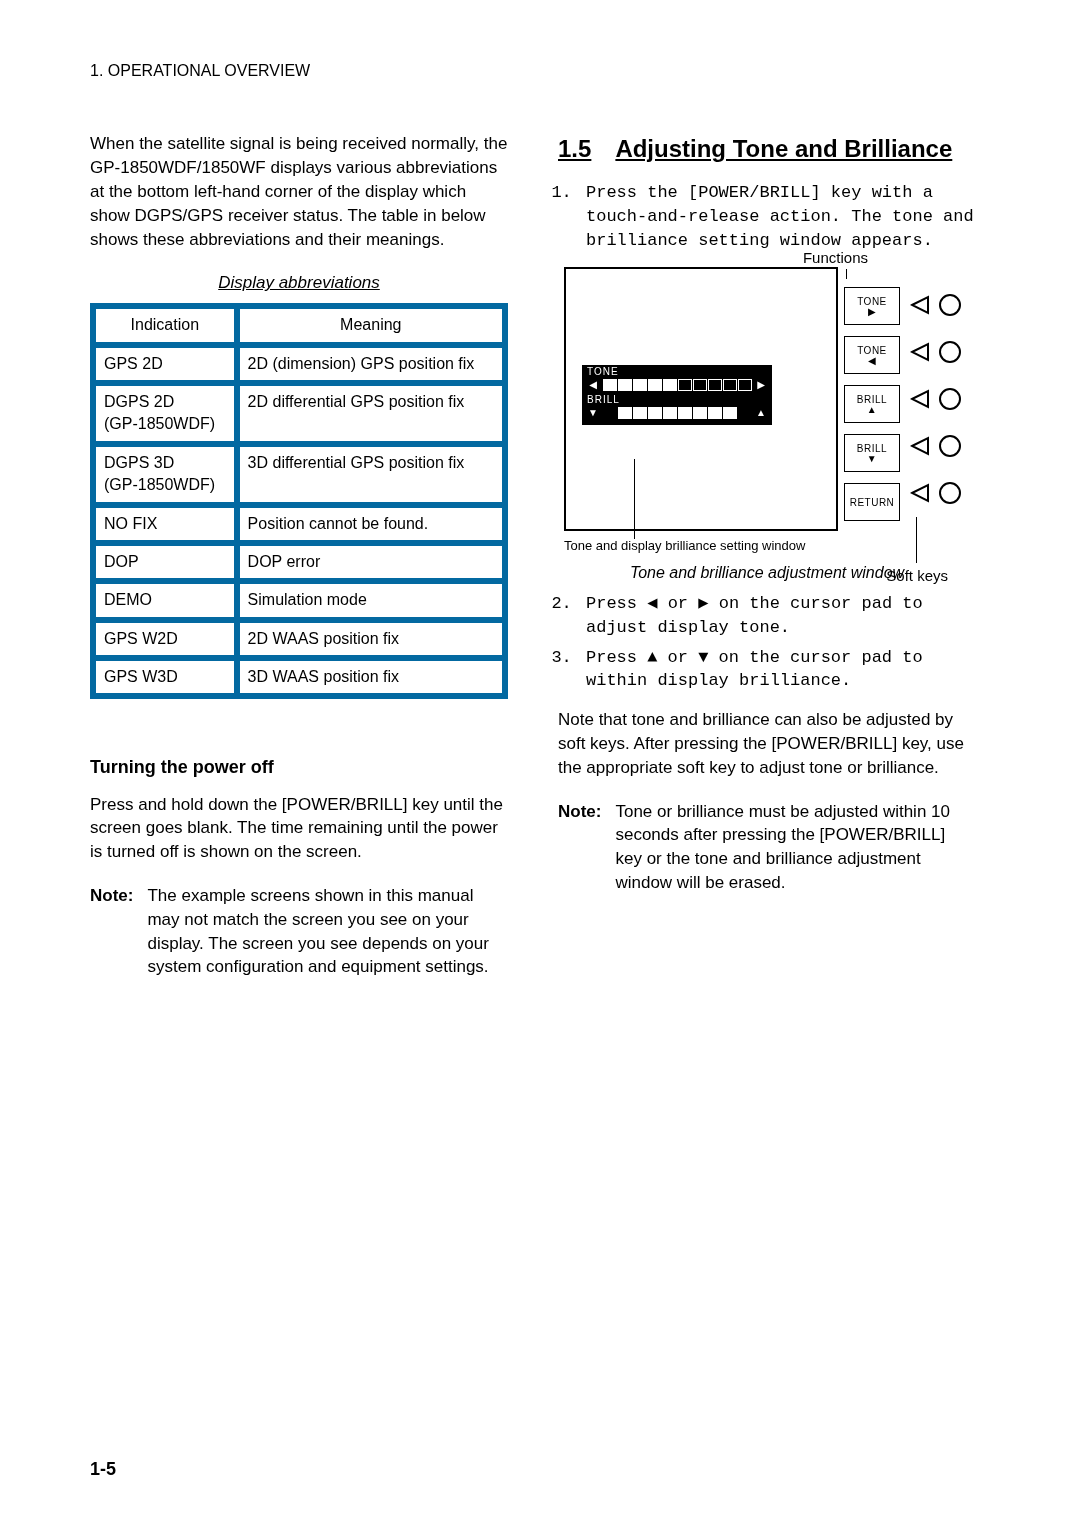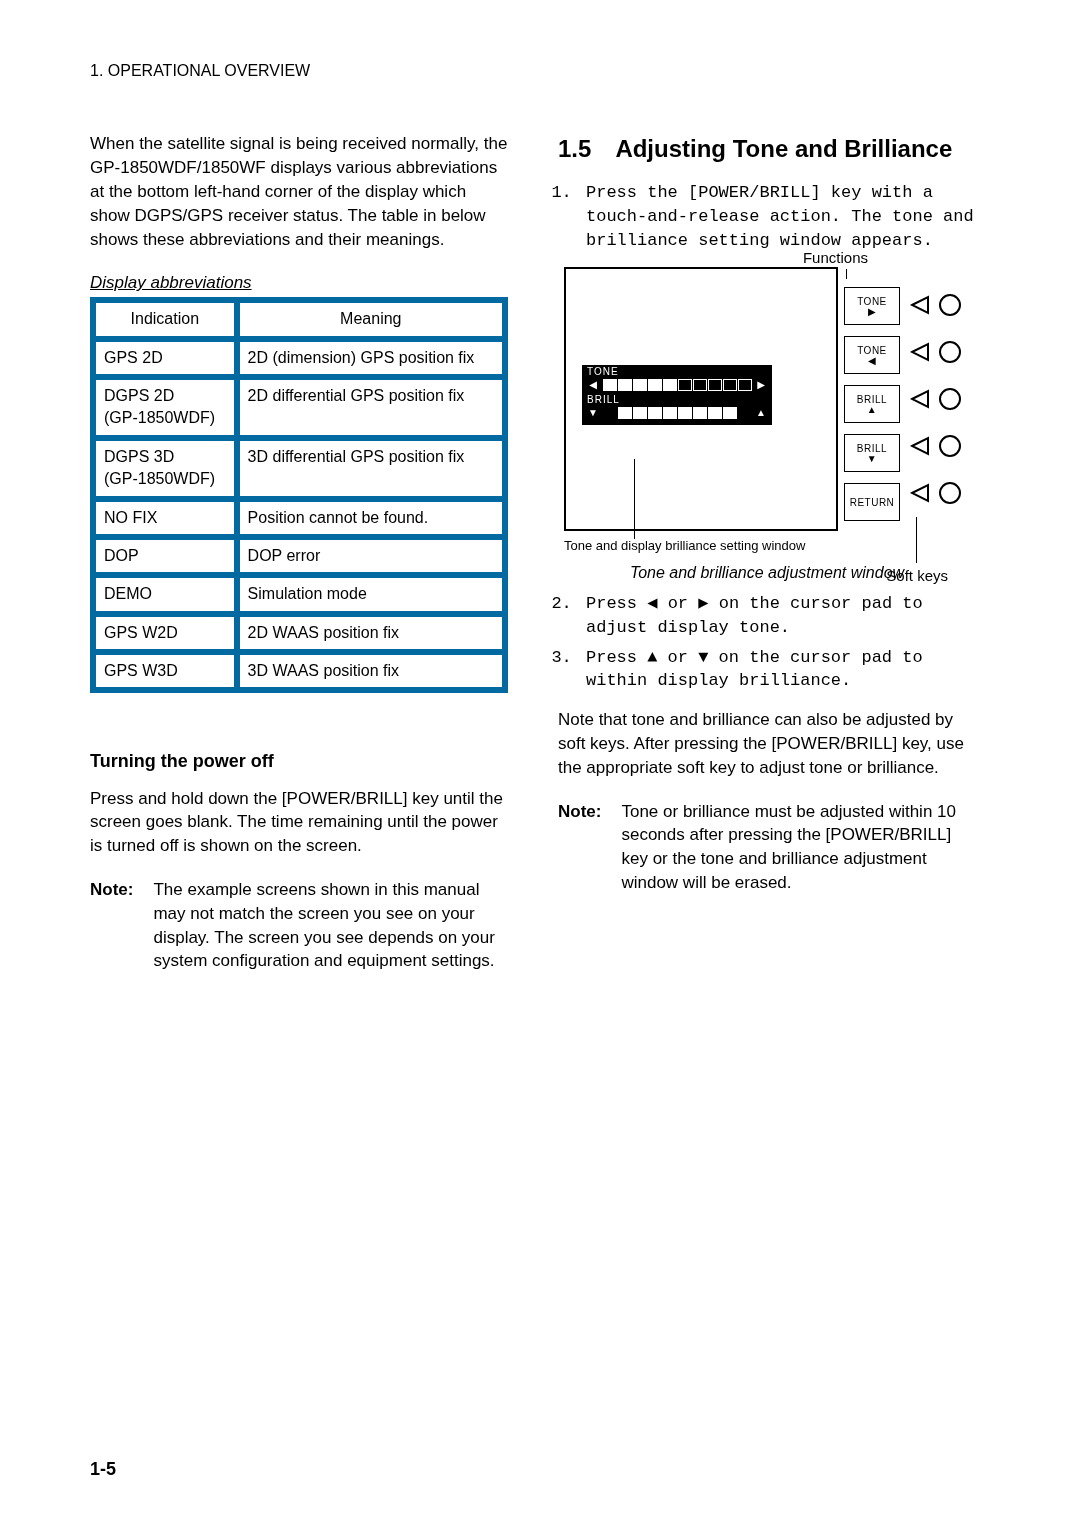--- a/index.html
+++ b/index.html
@@ -26,24 +26,24 @@
       display: flex;
       gap: 50px;
     }
     .col {
       flex: 1;
     }
     .para {
       margin-bottom: 20px;
     }
     .table-caption {
-      text-align: left;
+      text-align: center;
       font-style: italic;
       text-decoration: underline;
-      margin-bottom: 2px;
+      margin-bottom: 8px;
       font-size: 17px;
     }
     table.abbr {
       border-collapse: collapse;
       width: 100%;
       font-size: 16px;
     }
     table.abbr th, table.abbr td {
       border: 6px solid #0369a1;
       padding: 5px 8px;
@@ -60,34 +60,34 @@
       margin-top: 56px;
       margin-bottom: 12px;
     }
     .section-title {
       font-weight: bold;
       font-size: 24px;
       margin-bottom: 15px;
       display: flex;
       gap: 24px;
     }
-    .section-num { flex: 0 0 auto;}
-    .section-text { flex: 1; }
+    .section-num { flex: 0 0 auto; text-decoration: underline;}
+    .section-text { flex: 1; text-decoration: underline; }
     ol.steps {
       margin: 0 0 15px 0;
       padding-left: 24px;
       font-family: Liberation Mono, monospace;
     }
     ol.steps li {
       margin-bottom: 6px;
       padding-left: 4px;
     }
     .note-block {
       display: flex;
-      gap: 20px;
+      gap: 14px;
       margin-top: 18px;
     }
     .note-label {
       font-weight: bold;
       white-space: nowrap;
     }
     .fig-wrapper {
       margin: 10px 0 8px 0;
     }
     .fig-caption {

